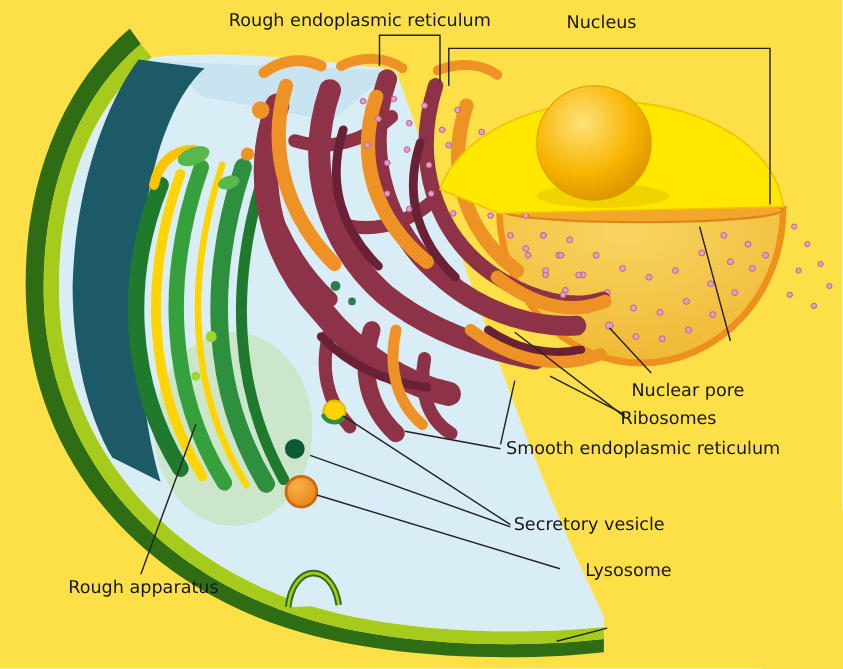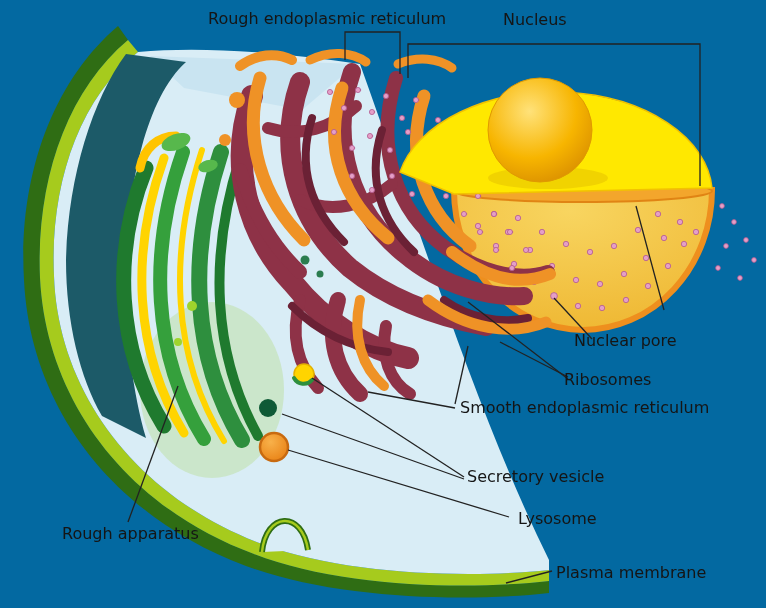--- a/index.html
+++ b/index.html
@@ -1,17 +1,17 @@
 <!DOCTYPE html>
 <html><head>
 <meta charset="utf-8">
 <style>
   html,body{margin:0;padding:0;background:#ffffff;}
   .stage{
-    position:relative;width:766px;height:608px;background:#0369a1;
+    position:relative;width:766px;height:608px;background:#fde047;
     font-family:"DejaVu Sans", sans-serif;overflow:hidden;
   }
   .stage svg{position:absolute;left:0;top:0;width:766px;height:608px;}
   .lbl{
     position:absolute;font-size:16px;line-height:18px;color:#151515;
     white-space:nowrap;
   }
 </style>
 </head>
 <body>
@@ -208,22 +208,21 @@
       <line x1="455" y1="408" x2="368" y2="392"></line>
       <line x1="464" y1="477" x2="312" y2="378"></line>
       <line x1="464" y1="479" x2="282" y2="414"></line>
       <line x1="509" y1="517" x2="288" y2="450"></line>
       <line x1="128" y1="522" x2="178" y2="386"></line>
       <line x1="552" y1="571" x2="506" y2="583"></line>
     </g>
   </svg>
 
   <div class="lbl" style="left:208px;top:10px">Rough endoplasmic reticulum</div>
-  <div class="lbl" style="left:503px;top:11px">Nucleus</div>
-  <div class="lbl" style="left:574px;top:332px">Nuclear pore</div>
+  <div class="lbl" style="left:515px;top:11px">Nucleus</div>
+  <div class="lbl" style="left:574px;top:346px">Nuclear pore</div>
   <div class="lbl" style="left:564px;top:371px">Ribosomes</div>
   <div class="lbl" style="left:460px;top:399px">Smooth endoplasmic reticulum</div>
   <div class="lbl" style="left:467px;top:468px">Secretory vesicle</div>
-  <div class="lbl" style="left:518px;top:510px">Lysosome</div>
+  <div class="lbl" style="left:532px;top:510px">Lysosome</div>
   <div class="lbl" style="left:62px;top:525px">Rough apparatus</div>
-  <div class="lbl" style="left:556px;top:564px">Plasma membrane</div>
 
 </div>
 
 </body></html>

